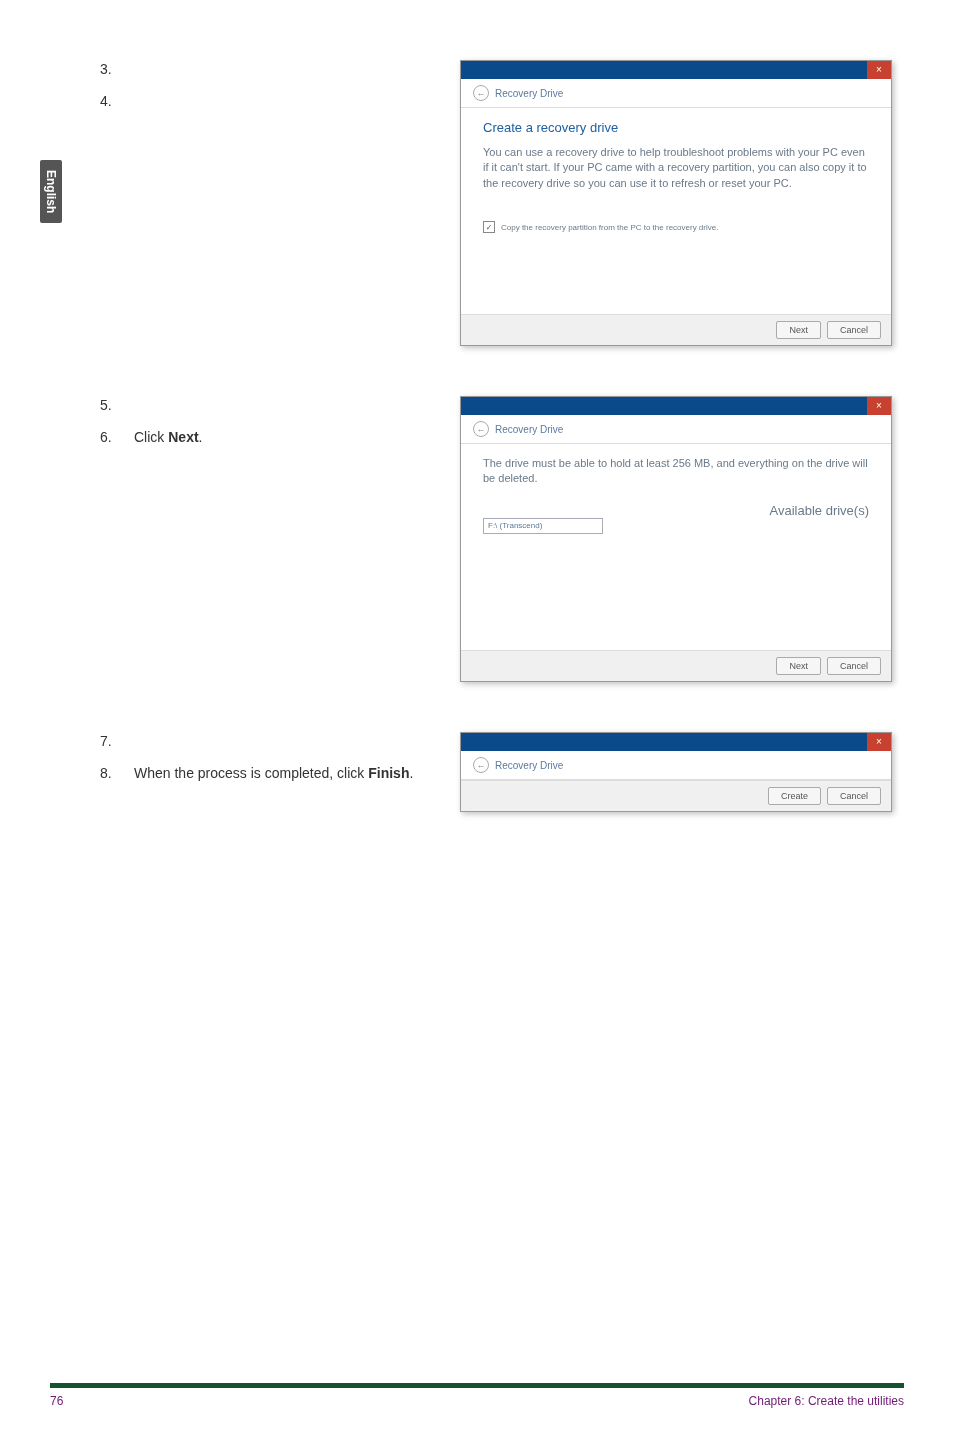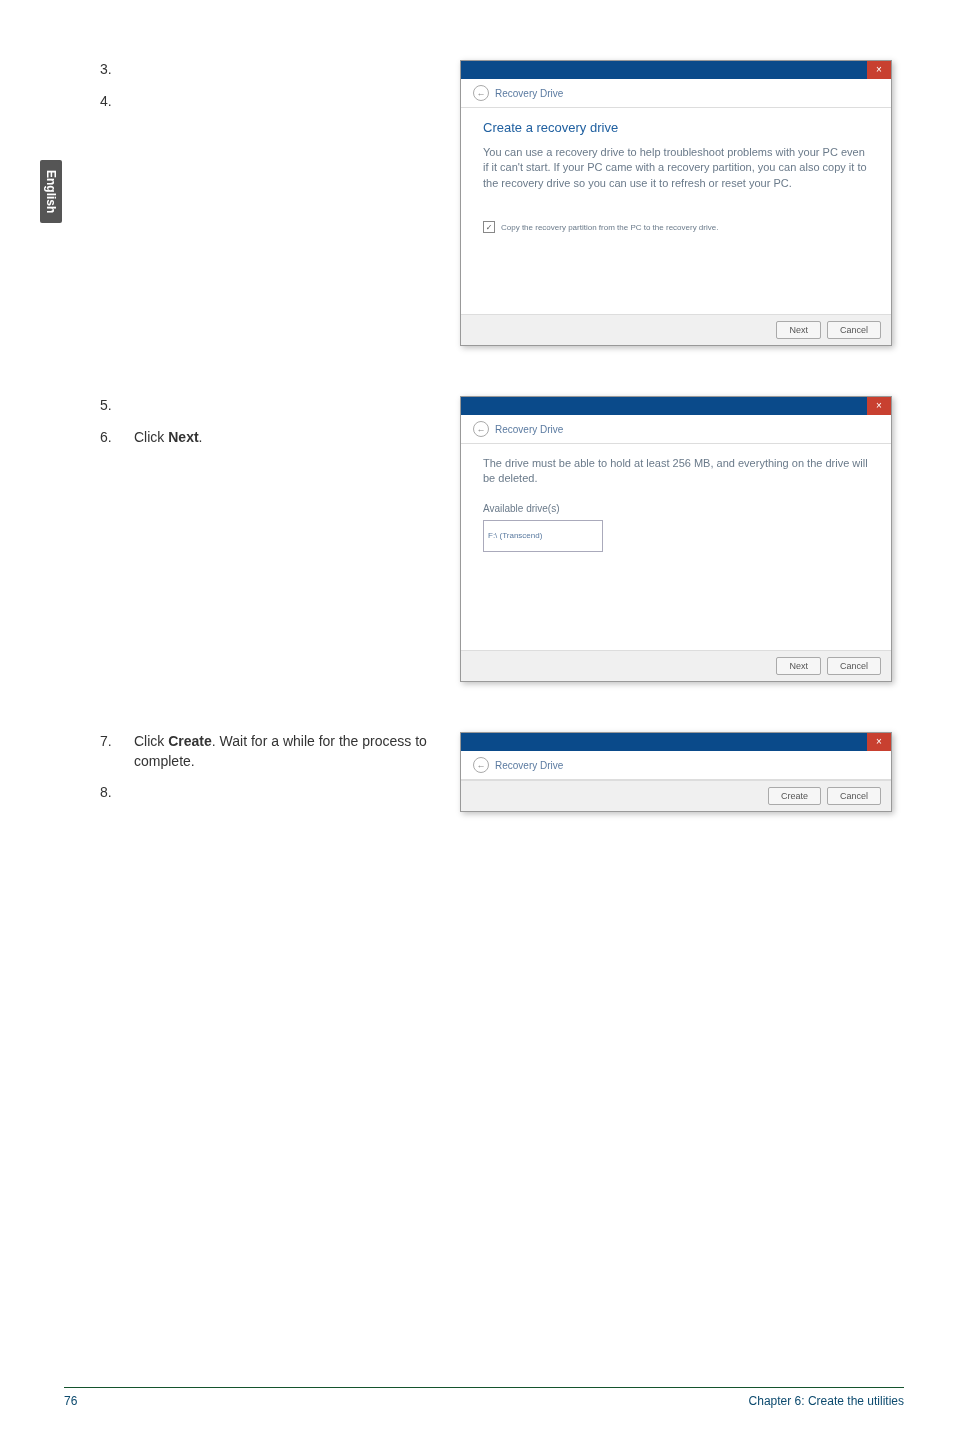--- a/index.html
+++ b/index.html
@@ -123,30 +123,31 @@
     height: 10px;
     border: 1px solid #888;
     display: inline-flex;
     align-items: center;
     justify-content: center;
     font-size: 8px;
     color: #555;
   }
   .drv-label {
     color: #6a7a8a;
-    font-size: 10px;
-    margin-bottom: 6px;
+    font-size: 13px;
+    margin-bottom: 0;
+    text-align: right;
   }
   .drv-box {
     border: 1px solid #aab;
     width: 110px;
     height: 14px;
     font-size: 8px;
     color: #5a7aa0;
-    padding: 8px 4px;
+    padding: 0 4px;
     display: flex;
     align-items: center;
   }
   .warn-row {
     display: flex;
     gap: 6px;
     font-size: 8px;
     color: #6a7a8a;
     line-height: 1.4;
   }
@@ -165,29 +166,29 @@
   .dbtn {
     border: 1px solid #aaa;
     background: #f6f6f6;
     font-size: 9px;
     color: #555;
     padding: 3px 12px;
     border-radius: 2px;
   }
   .page-footer {
     position: absolute;
-    left: 64px;
+    left: 50px;
     right: 50px;
     bottom: 30px;
-    border-top: 1px solid #14532d;
+    border-top: 5px solid #14532d;
     padding-top: 6px;
     display: flex;
     justify-content: space-between;
     font-size: 12px;
-    color: #0c4a6e;
+    color: #701a75;
   }
   b { font-weight: bold; color: #333; }
 </style>
 </head>
 <body>
 
 <div class="page">
   <div class="side-tab">English</div>
 
   <div class="section">
@@ -252,26 +253,26 @@
         <div class="dbtn">Next</div>
         <div class="dbtn">Cancel</div>
       </div>
     </div>
   </div>
 
   <div class="section">
     <div class="left-col">
       <div class="step">
         <div class="step-num">7.</div>
+      </div>
+      <div class="step">
+        <div class="step-num">8.</div>
         <div class="step-text">
-          <span>Click </span><b>Create</b><span>. Wait for a while for the process to complete.</span>
+          <span>When the process is completed, click </span><b>Finish</b><span>.</span>
         </div>
-      </div>
-      <div class="step">
-        <div class="step-num">8.</div>
       </div>
     </div>
     <div class="dialog">
       <div class="titlebar">
         <div class="close">×</div>
       </div>
       <div class="breadcrumb">
         <span class="back">←</span>
         <span>Recovery Drive</span>
       </div>

